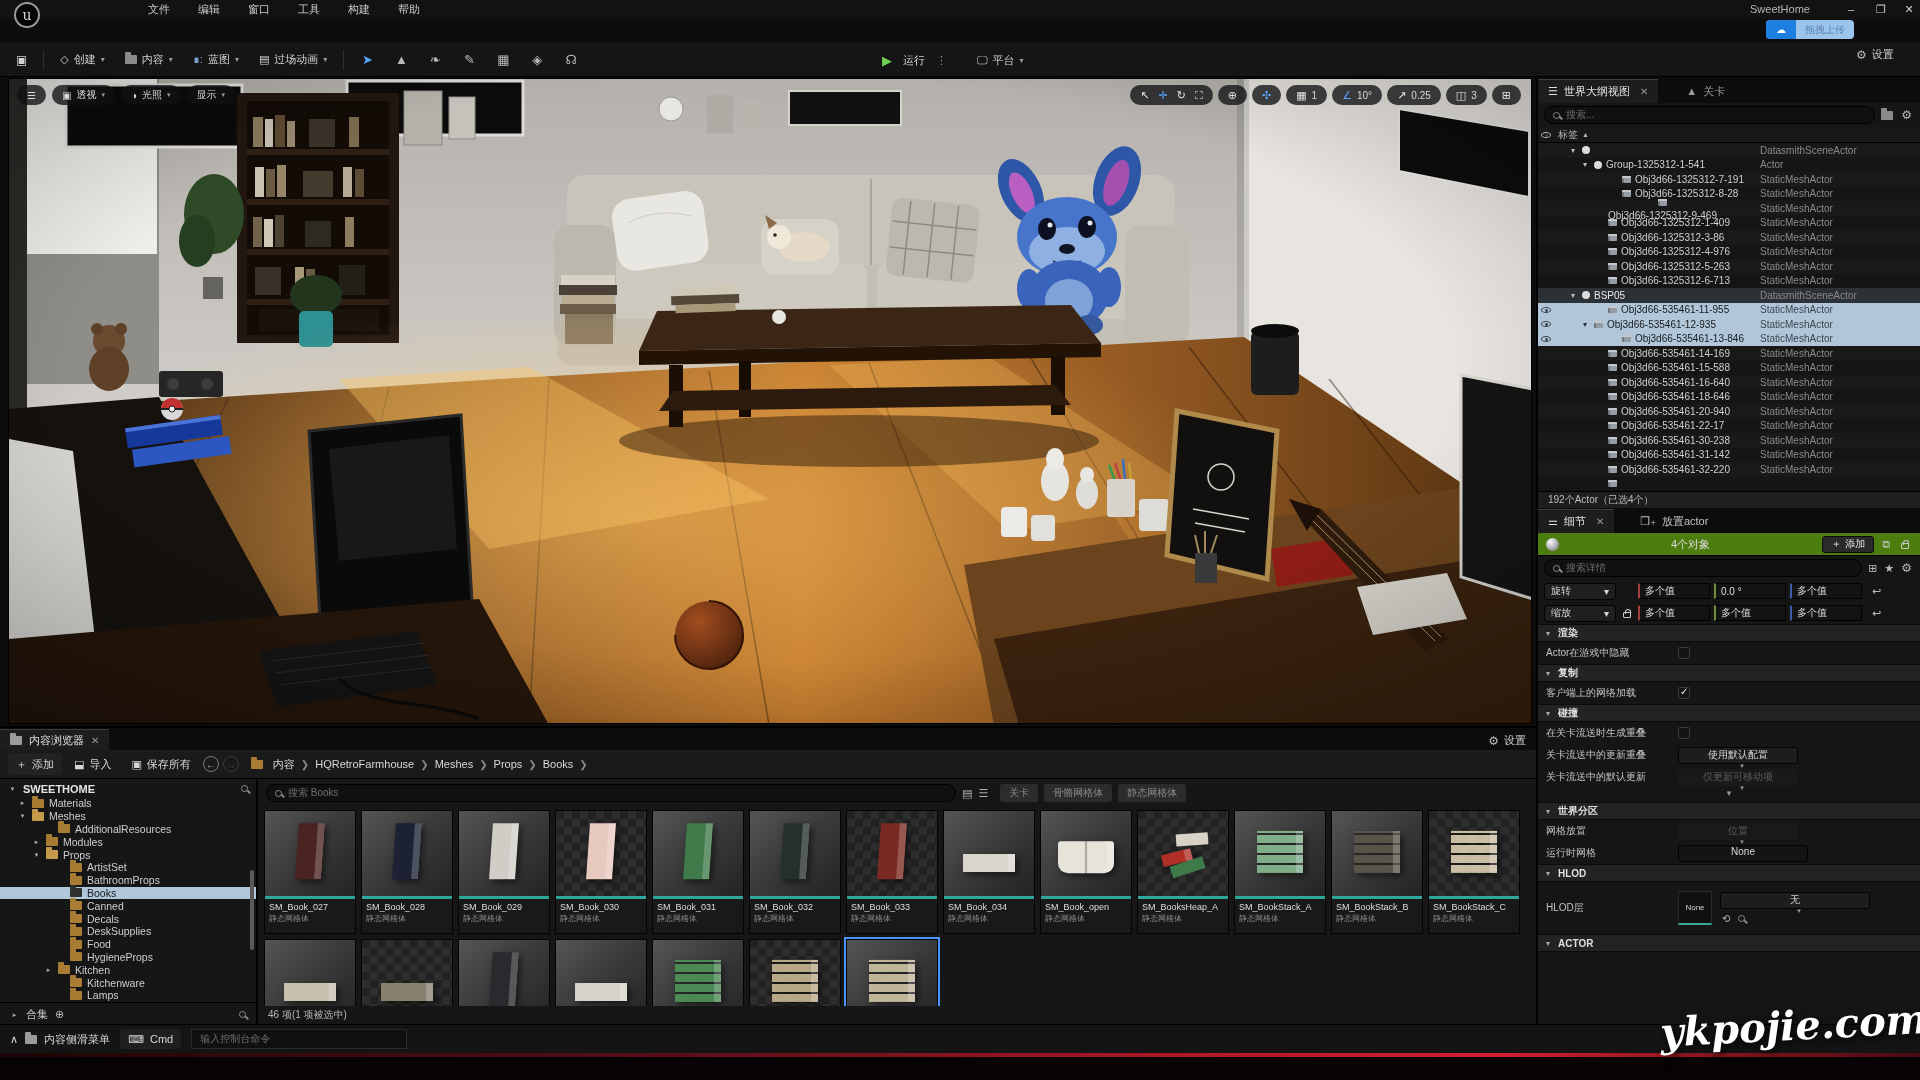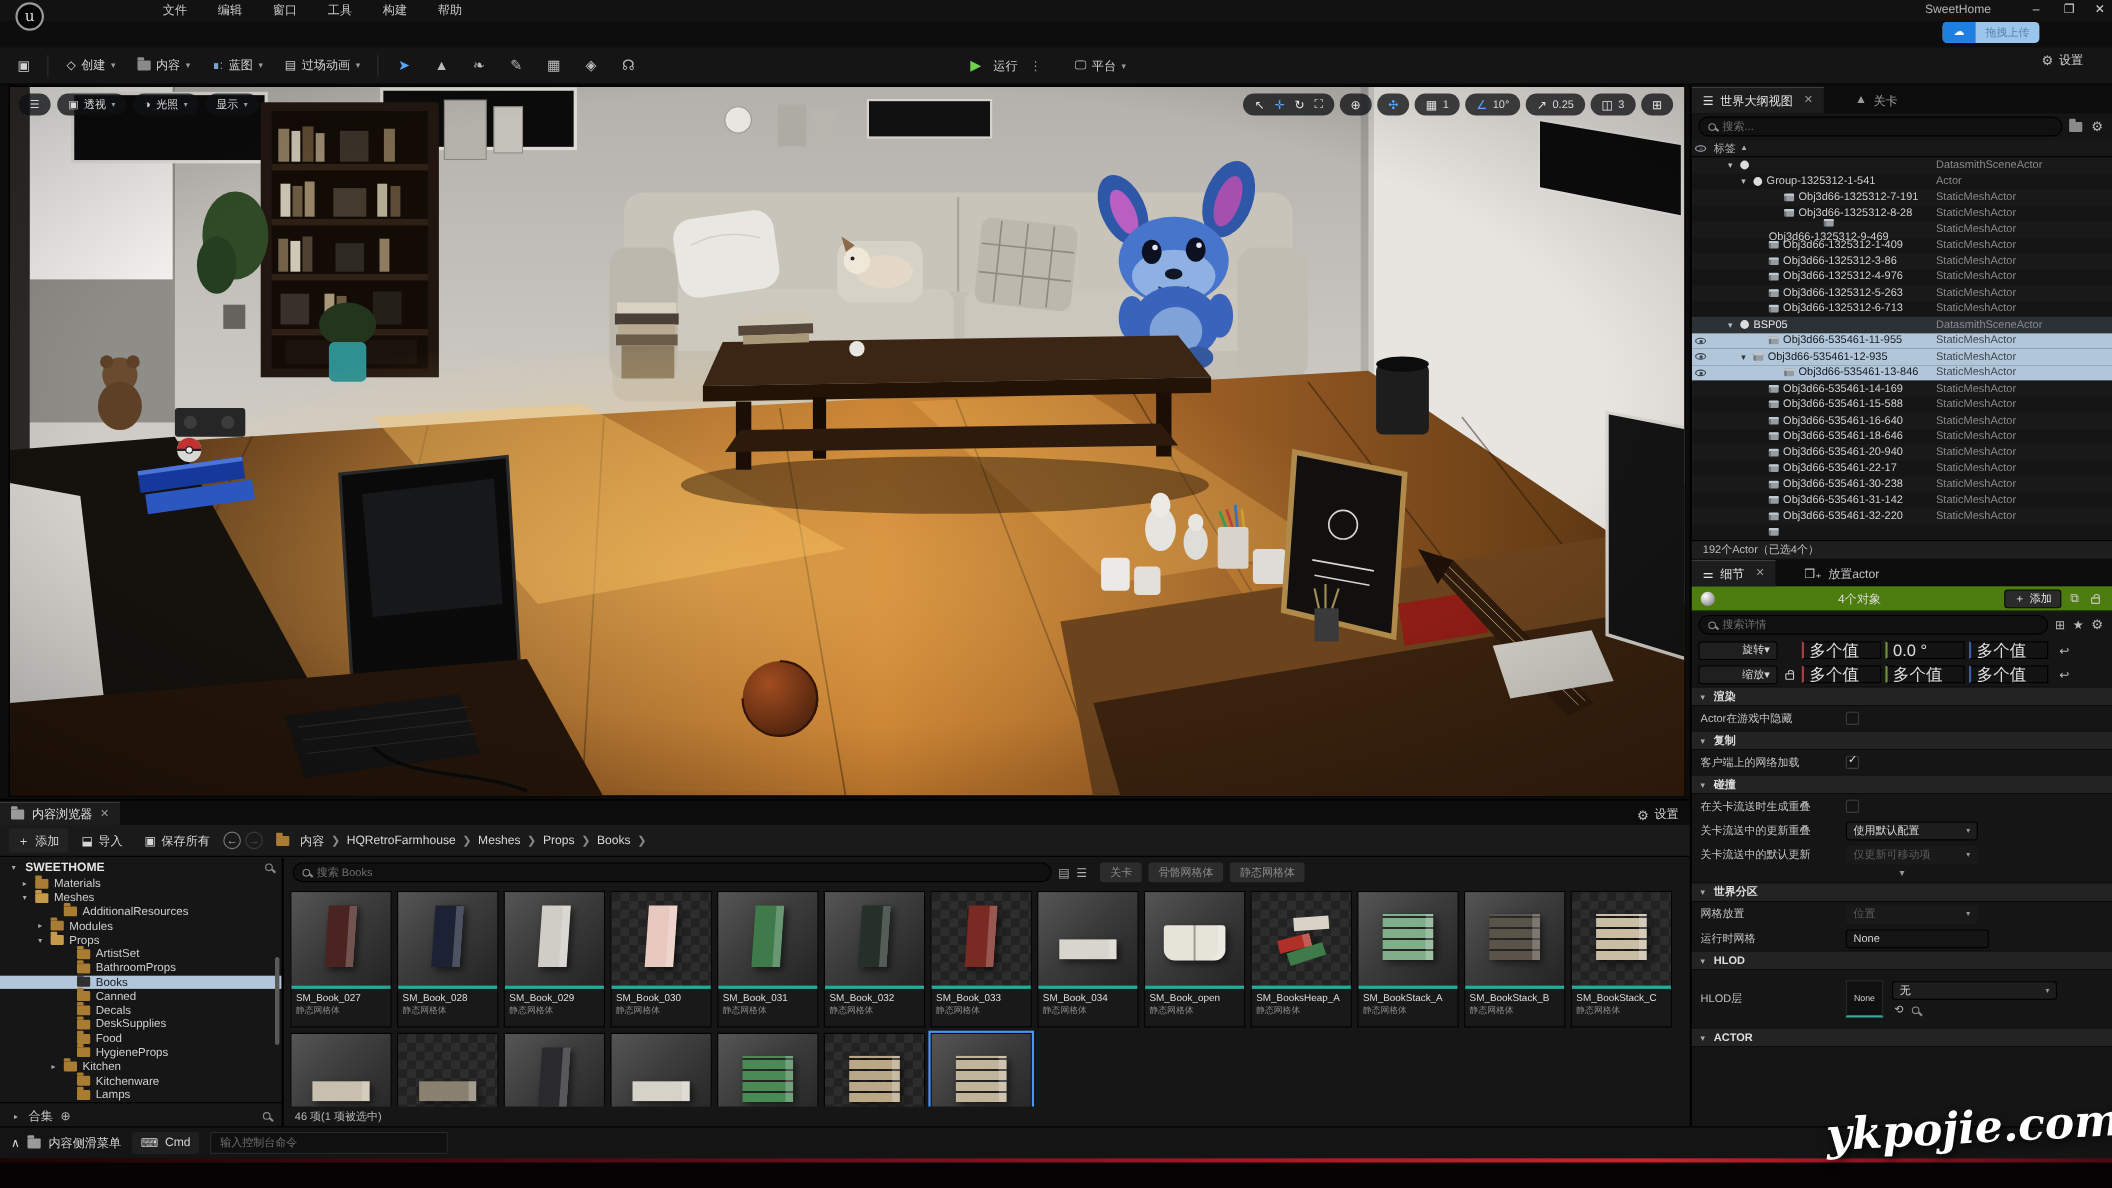--- a/index.html
+++ b/index.html
@@ -74,26 +74,26 @@
   
   #dethead{height:23px;display:flex;align-items:center;padding:0 8px;gap:8px;border-bottom:1px solid #000;background:#4d7c0f;}
   #dethead .sph{width:13px;height:13px;border-radius:50%;background:radial-gradient(circle at 35% 30%,#fdfdfd,#6a6a6a);}
   .addbtn{display:flex;align-items:center;gap:4px;background:#2a2a2a;border:1px solid #0a0a0a;border-radius:3px;height:17px;padding:0 8px;color:#e6e6e6;font-size:10px;}
   .dsec{height:18px;background:#232323;border-top:1px solid #0a0a0a;border-bottom:1px solid #0a0a0a;display:flex;align-items:center;gap:8px;padding:0 8px;color:#dfdfdf;font-size:10px;font-weight:bold;}
   .dsec .car{font-size:8px;color:#aaa;font-weight:normal;}
   .drow{height:22px;display:flex;align-items:center;padding:0 8px;font-size:10px;color:#c3c3c3;}
   .dlabel{width:132px;flex:none;white-space:nowrap;overflow:hidden;text-overflow:ellipsis;}
   .cb{width:12px;height:12px;background:#141414;border:1px solid #3c3c3c;border-radius:2px;position:relative;}
   .cb.on::after{content:'✓';position:absolute;left:1px;top:-2px;color:#ececec;font-size:10px;}
-  .dd{background:#1d1d1d;border:1px solid #020202;border-radius:3px;height:17px;display:flex;align-items:center;justify-content:space-between;padding:0 6px;color:#d8d8d8;font-size:10px;min-width:120px;}
+  .dd{background:#1d1d1d;border:1px solid #020202;border-radius:3px;height:17px;display:flex;align-items:center;justify-content:space-between;padding:0 16px;color:#d8d8d8;font-size:10px;min-width:120px;flex-direction:column;}
   .dd .car{font-size:7px;color:#999;margin-left:8px;}
   .dd.dis{color:#5e5e5e;border-color:#1a1a1a;background:#191919;}
   .vrow{height:22px;display:flex;align-items:center;gap:4px;padding:0 6px;}
-  .vdd{background:#1f1f1f;border:1px solid #020202;border-radius:3px;height:17px;width:72px;display:flex;align-items:center;justify-content:flex-end;padding:0 6px;color:#d5d5d5;font-size:10px;}
-  .vf{height:16px;background:#131313;border:1px solid #010101;border-left:2px solid var(--c);display:flex;align-items:center;padding:0 5px;color:#dedede;font-size:15px;width:72px;}
+  .vdd{background:#1f1f1f;border:1px solid #020202;border-radius:3px;height:17px;width:72px;display:flex;align-items:center;justify-content:space-between;padding:0 6px;color:#d5d5d5;font-size:10px;}
+  .vf{height:16px;background:#131313;border:1px solid #010101;border-left:2px solid var(--c);display:flex;align-items:center;padding:0 5px;color:#dedede;font-size:10px;width:72px;}
   .undo{color:#b9b9b9;font-size:11px;margin-left:6px;}
   .lockw{width:14px;display:flex;justify-content:center;}
   .lock{width:8px;height:6px;border:1px solid #c9c9c9;border-radius:1px;position:relative;margin-top:4px;}
   .lock::before{content:'';position:absolute;top:-4px;left:1px;width:4px;height:4px;border:1px solid #c9c9c9;border-bottom:none;border-radius:3px 3px 0 0;}
   .mag{width:7px;height:7px;border:1.5px solid #8b8b8b;border-radius:50%;position:relative;flex:none;}
   .mag::after{content:'';position:absolute;width:4px;height:1.5px;background:#8b8b8b;transform:rotate(45deg);right:-4px;bottom:-1px;}
   .star{color:#b9b9b9;font-size:11px;}
   .hlodthumb{width:34px;height:34px;background:#101010;border:1px solid #2a2a2a;border-bottom:2px solid #3aa79d;color:#cfcfcf;font-size:8px;display:flex;align-items:center;justify-content:center;}
   .sb{position:absolute;width:4px;border-radius:2px;background:#5a5a5a;}
 

